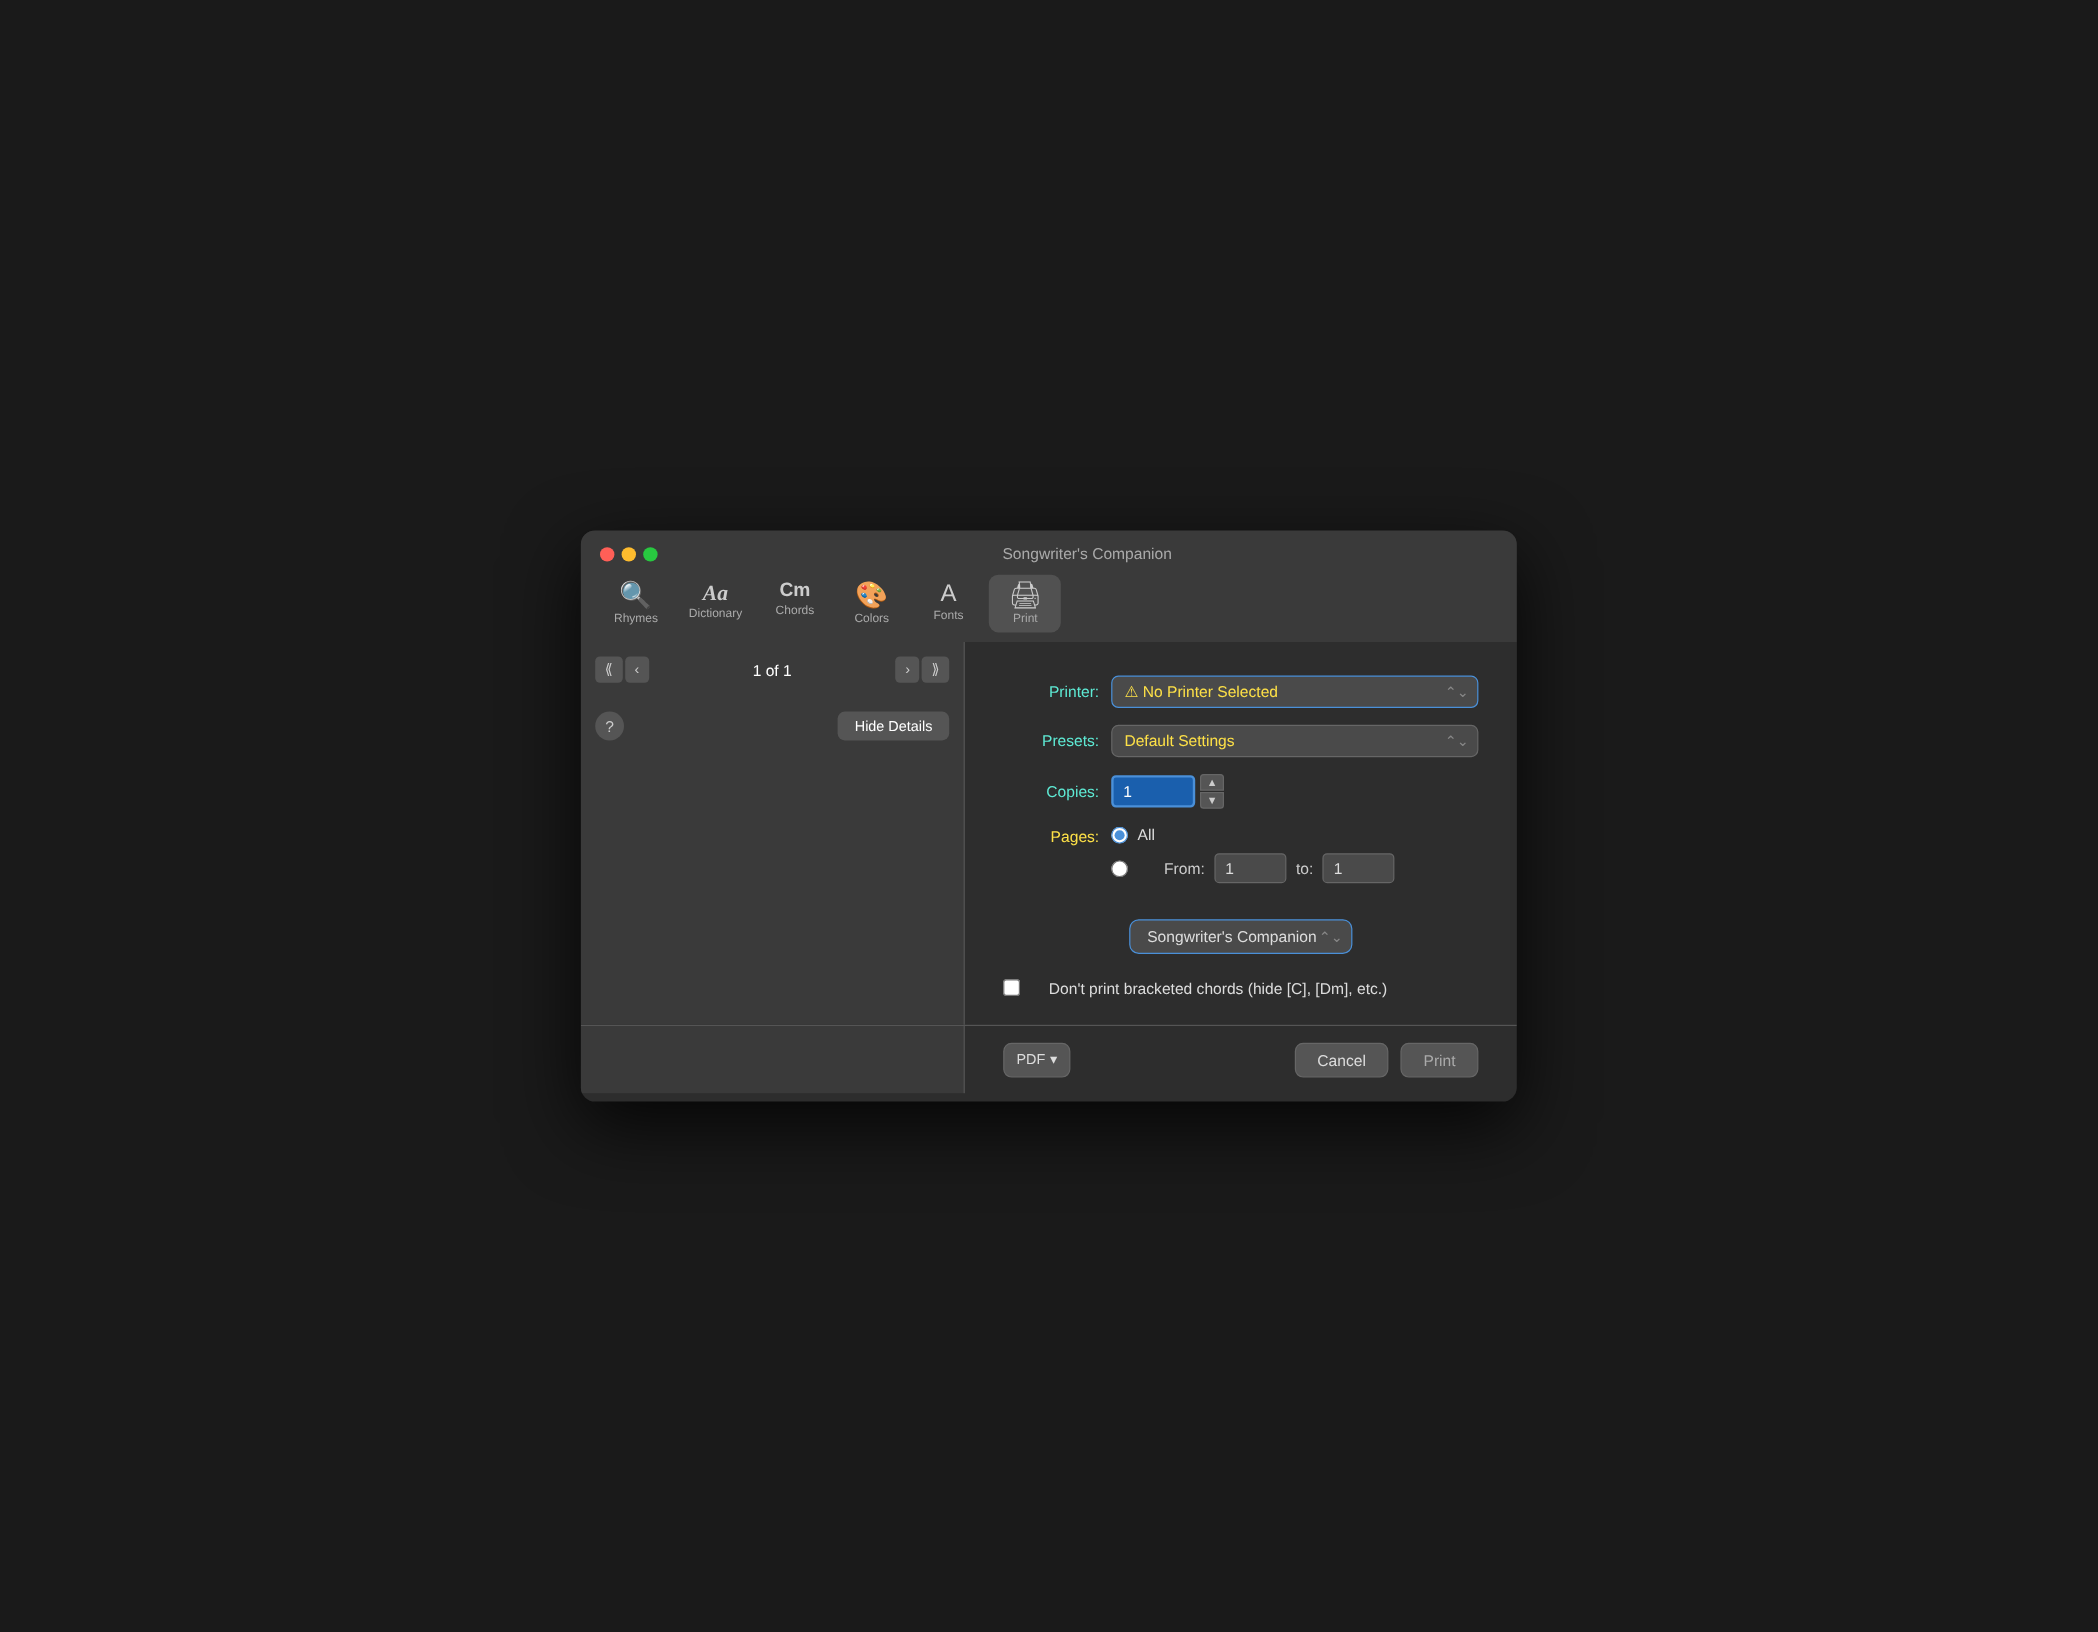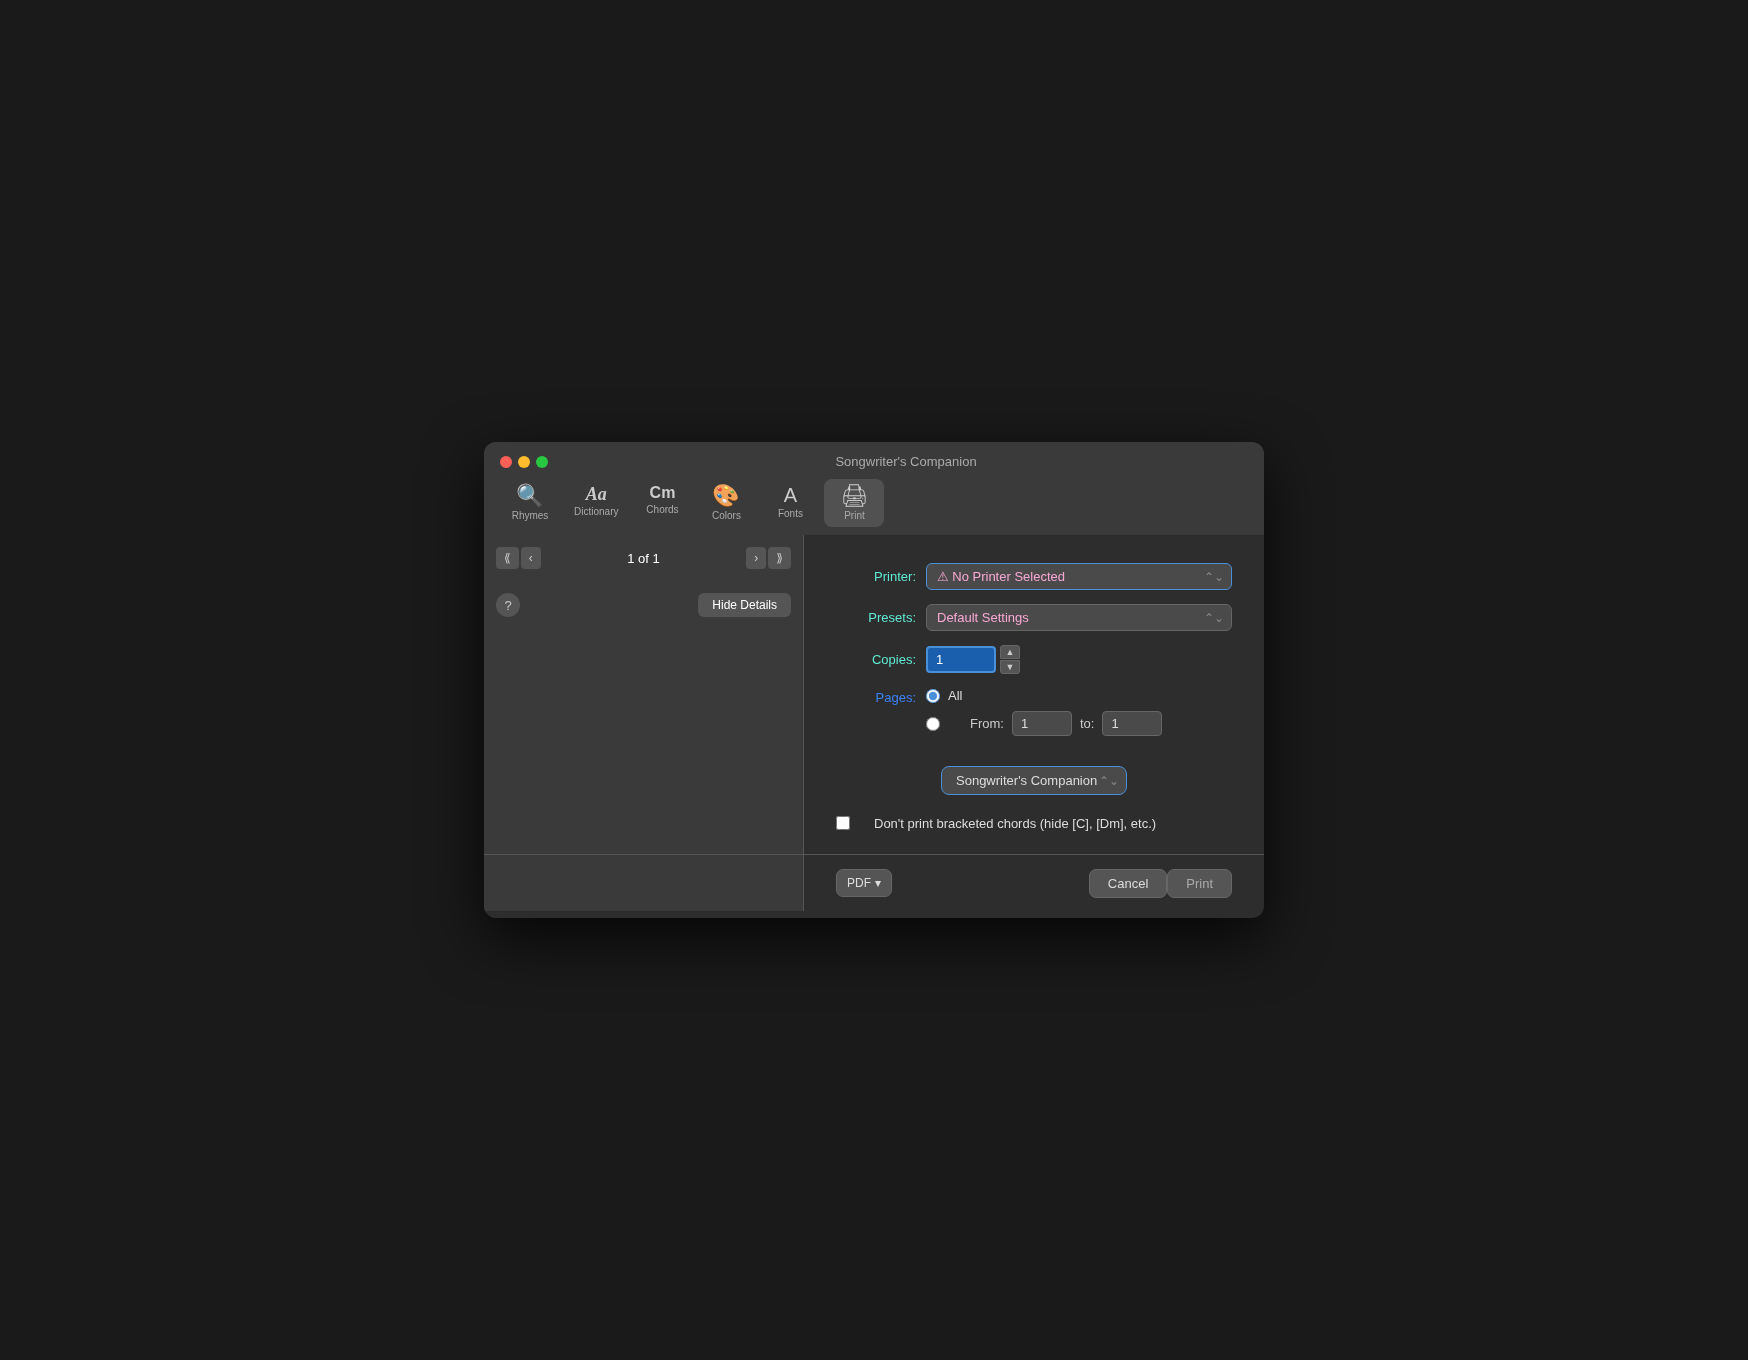--- a/index.html
+++ b/index.html
@@ -210,21 +210,21 @@
     .select-wrapper {
       flex: 1;
       position: relative;
     }
 
     .mac-select {
       width: 100%;
       background: #4a4a4a;
       border: 1px solid #666;
       border-radius: 6px;
-      color: #f9a8d4;
+      color: #fde047;
       font-size: 13px;
       padding: 5px 30px 5px 10px;
       appearance: none;
       cursor: pointer;
       outline: none;
     }
 
     .select-arrow {
       position: absolute;
       right: 8px;
@@ -280,21 +280,21 @@
     .stepper-btn:first-child { border-radius: 3px 3px 0 0; }
     .stepper-btn:last-child { border-radius: 0 0 3px 3px; }
 
     .pages-row {
       display: flex;
       align-items: flex-start;
       margin-bottom: 14px;
     }
 
     .pages-label {
-      color: #3b82f6;
+      color: #fde047;
       font-size: 13px;
       text-align: right;
       width: 80px;
       margin-right: 10px;
       padding-top: 2px;
     }
 
     .pages-options {
       display: flex;
       flex-direction: column;
@@ -400,21 +400,21 @@
       width: 320px;
       min-width: 320px;
       border-right: 1px solid #555;
       background: #3a3a3a;
     }
 
     .bottom-right {
       flex: 1;
       padding: 14px 32px 20px 32px;
       display: flex;
-      align-items: center;
+      gap: 10px;
     }
 
     .pdf-combined {
       background: #555;
       border: 1px solid #666;
       border-radius: 7px;
       color: #ddd;
       font-size: 12px;
       padding: 6px 10px;
       cursor: pointer;

